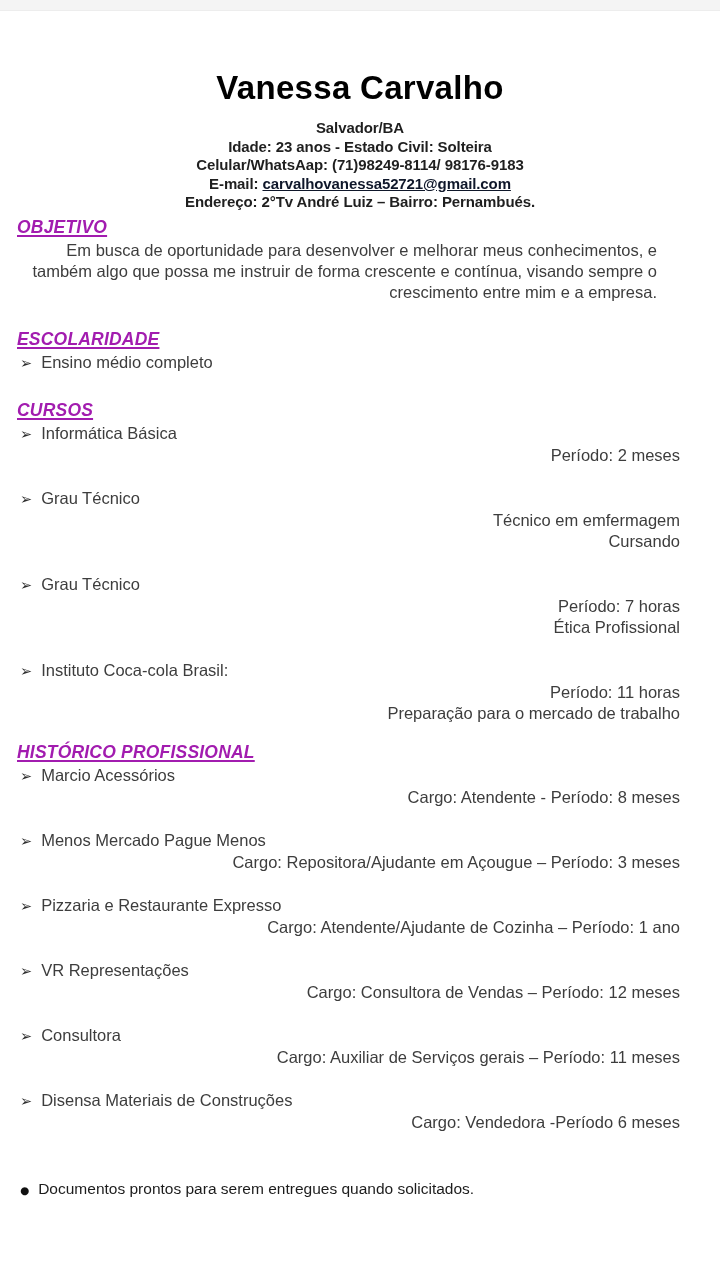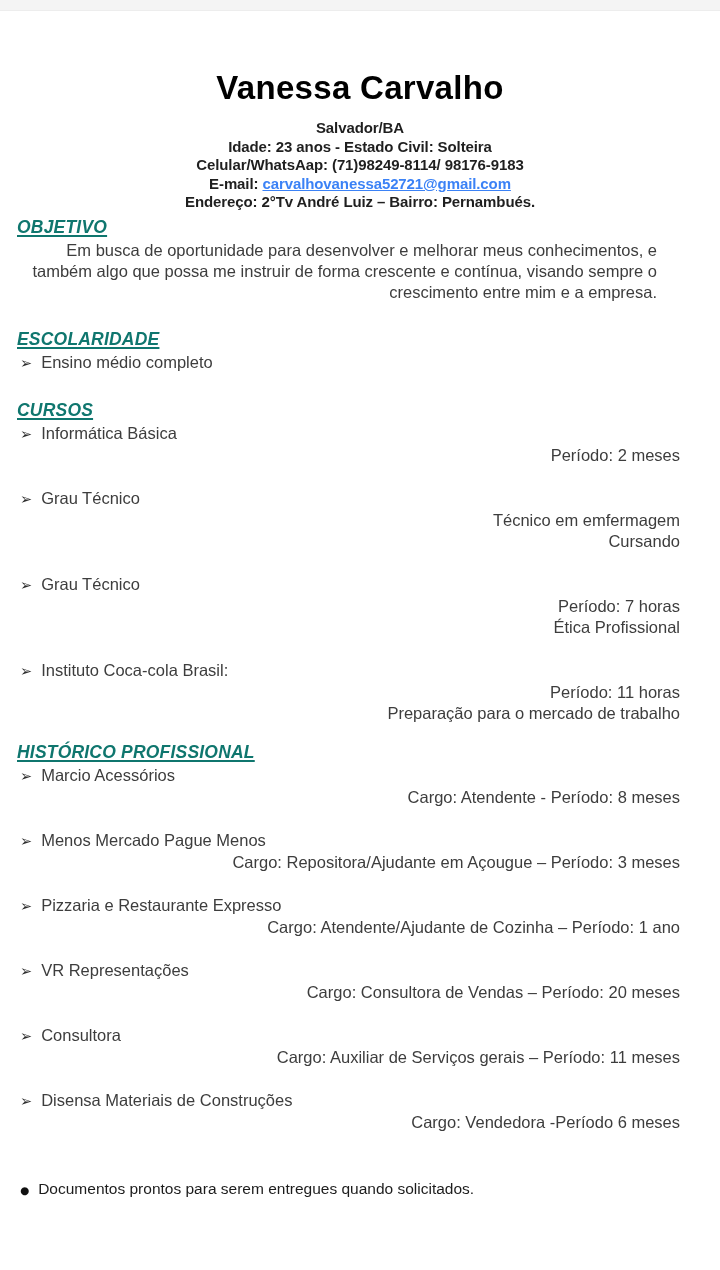--- a/index.html
+++ b/index.html
@@ -24,34 +24,34 @@
 
   .contact {
     margin-top: 13px;
     text-align: center;
     font-size: 15px;
     line-height: 18.6px;
     font-weight: 600;
     color: #1f1f1f;
     letter-spacing: -0.1px;
   }
-  .contact .email-link { color: #3b82f6; font-weight: 600; }
+  .contact .email-link { color: #0f172a; font-weight: 600; }
 
   .content { padding: 0 40px 0 17px; }
 
   .sec-heading {
     margin-top: 26px;
     font-size: 17.5px;
     line-height: 21px;
     font-weight: 700;
     font-style: italic;
     text-decoration: underline;
     text-decoration-thickness: 2px;
     text-underline-offset: 2px;
-    color: #0f766e;
+    color: #a21caf;
     letter-spacing: 0.2px;
   }
   .sec-heading.tight { margin-top: 5px; }
   .sec-heading.hist { margin-top: 18px; }
 
   .body-line {
     font-size: 16.5px;
     line-height: 21px;
     color: #3d3d3d;
     text-align: right;
@@ -179,21 +179,21 @@
         <span>Pizzaria e Restaurante Expresso</span>
       </div>
       <div class="body-line cont-line">Cargo: Atendente/Ajudante de Cozinha – Período: 1 ano</div>
     </div>
 
     <div class="item">
       <div class="bullet-line body-line">
         <span class="arrow">➢</span>
         <span>VR Representações</span>
       </div>
-      <div class="body-line cont-line">Cargo: Consultora de Vendas – Período: 20 meses</div>
+      <div class="body-line cont-line">Cargo: Consultora de Vendas – Período: 12 meses</div>
     </div>
 
     <div class="item">
       <div class="bullet-line body-line">
         <span class="arrow">➢</span>
         <span>Consultora</span>
       </div>
       <div class="body-line cont-line">Cargo: Auxiliar de Serviços gerais – Período: 11 meses</div>
     </div>
 

